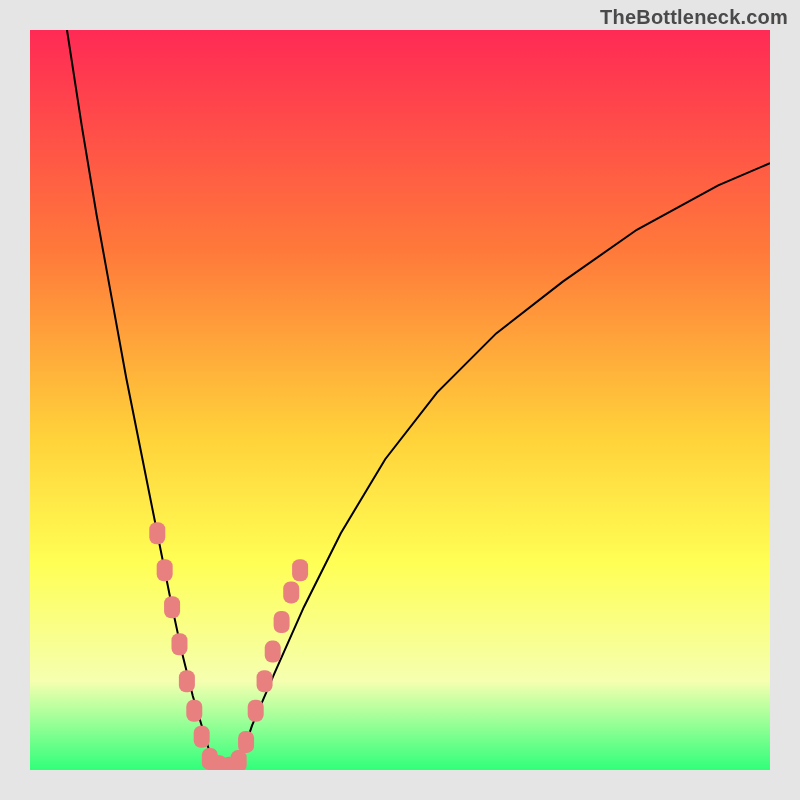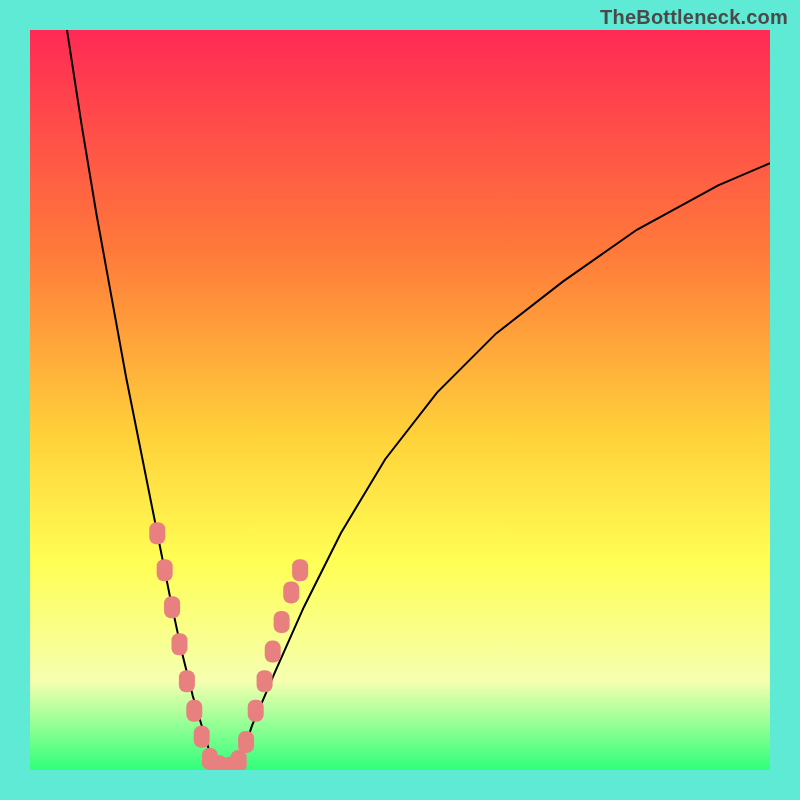--- a/index.html
+++ b/index.html
@@ -8,21 +8,21 @@
     width: 800px;
     height: 800px;
     overflow: hidden;
     background: #000;
     font-family: Arial, Helvetica, sans-serif;
   }
   .frame {
     position: relative;
     width: 800px;
     height: 800px;
-    background: #5eead4;
+    background: #e5e5e5;
   }
   .plot-area {
     position: absolute;
     left: 30px;
     top: 30px;
     width: 740px;
     height: 740px;
   }
   .watermark {
     position: absolute;

